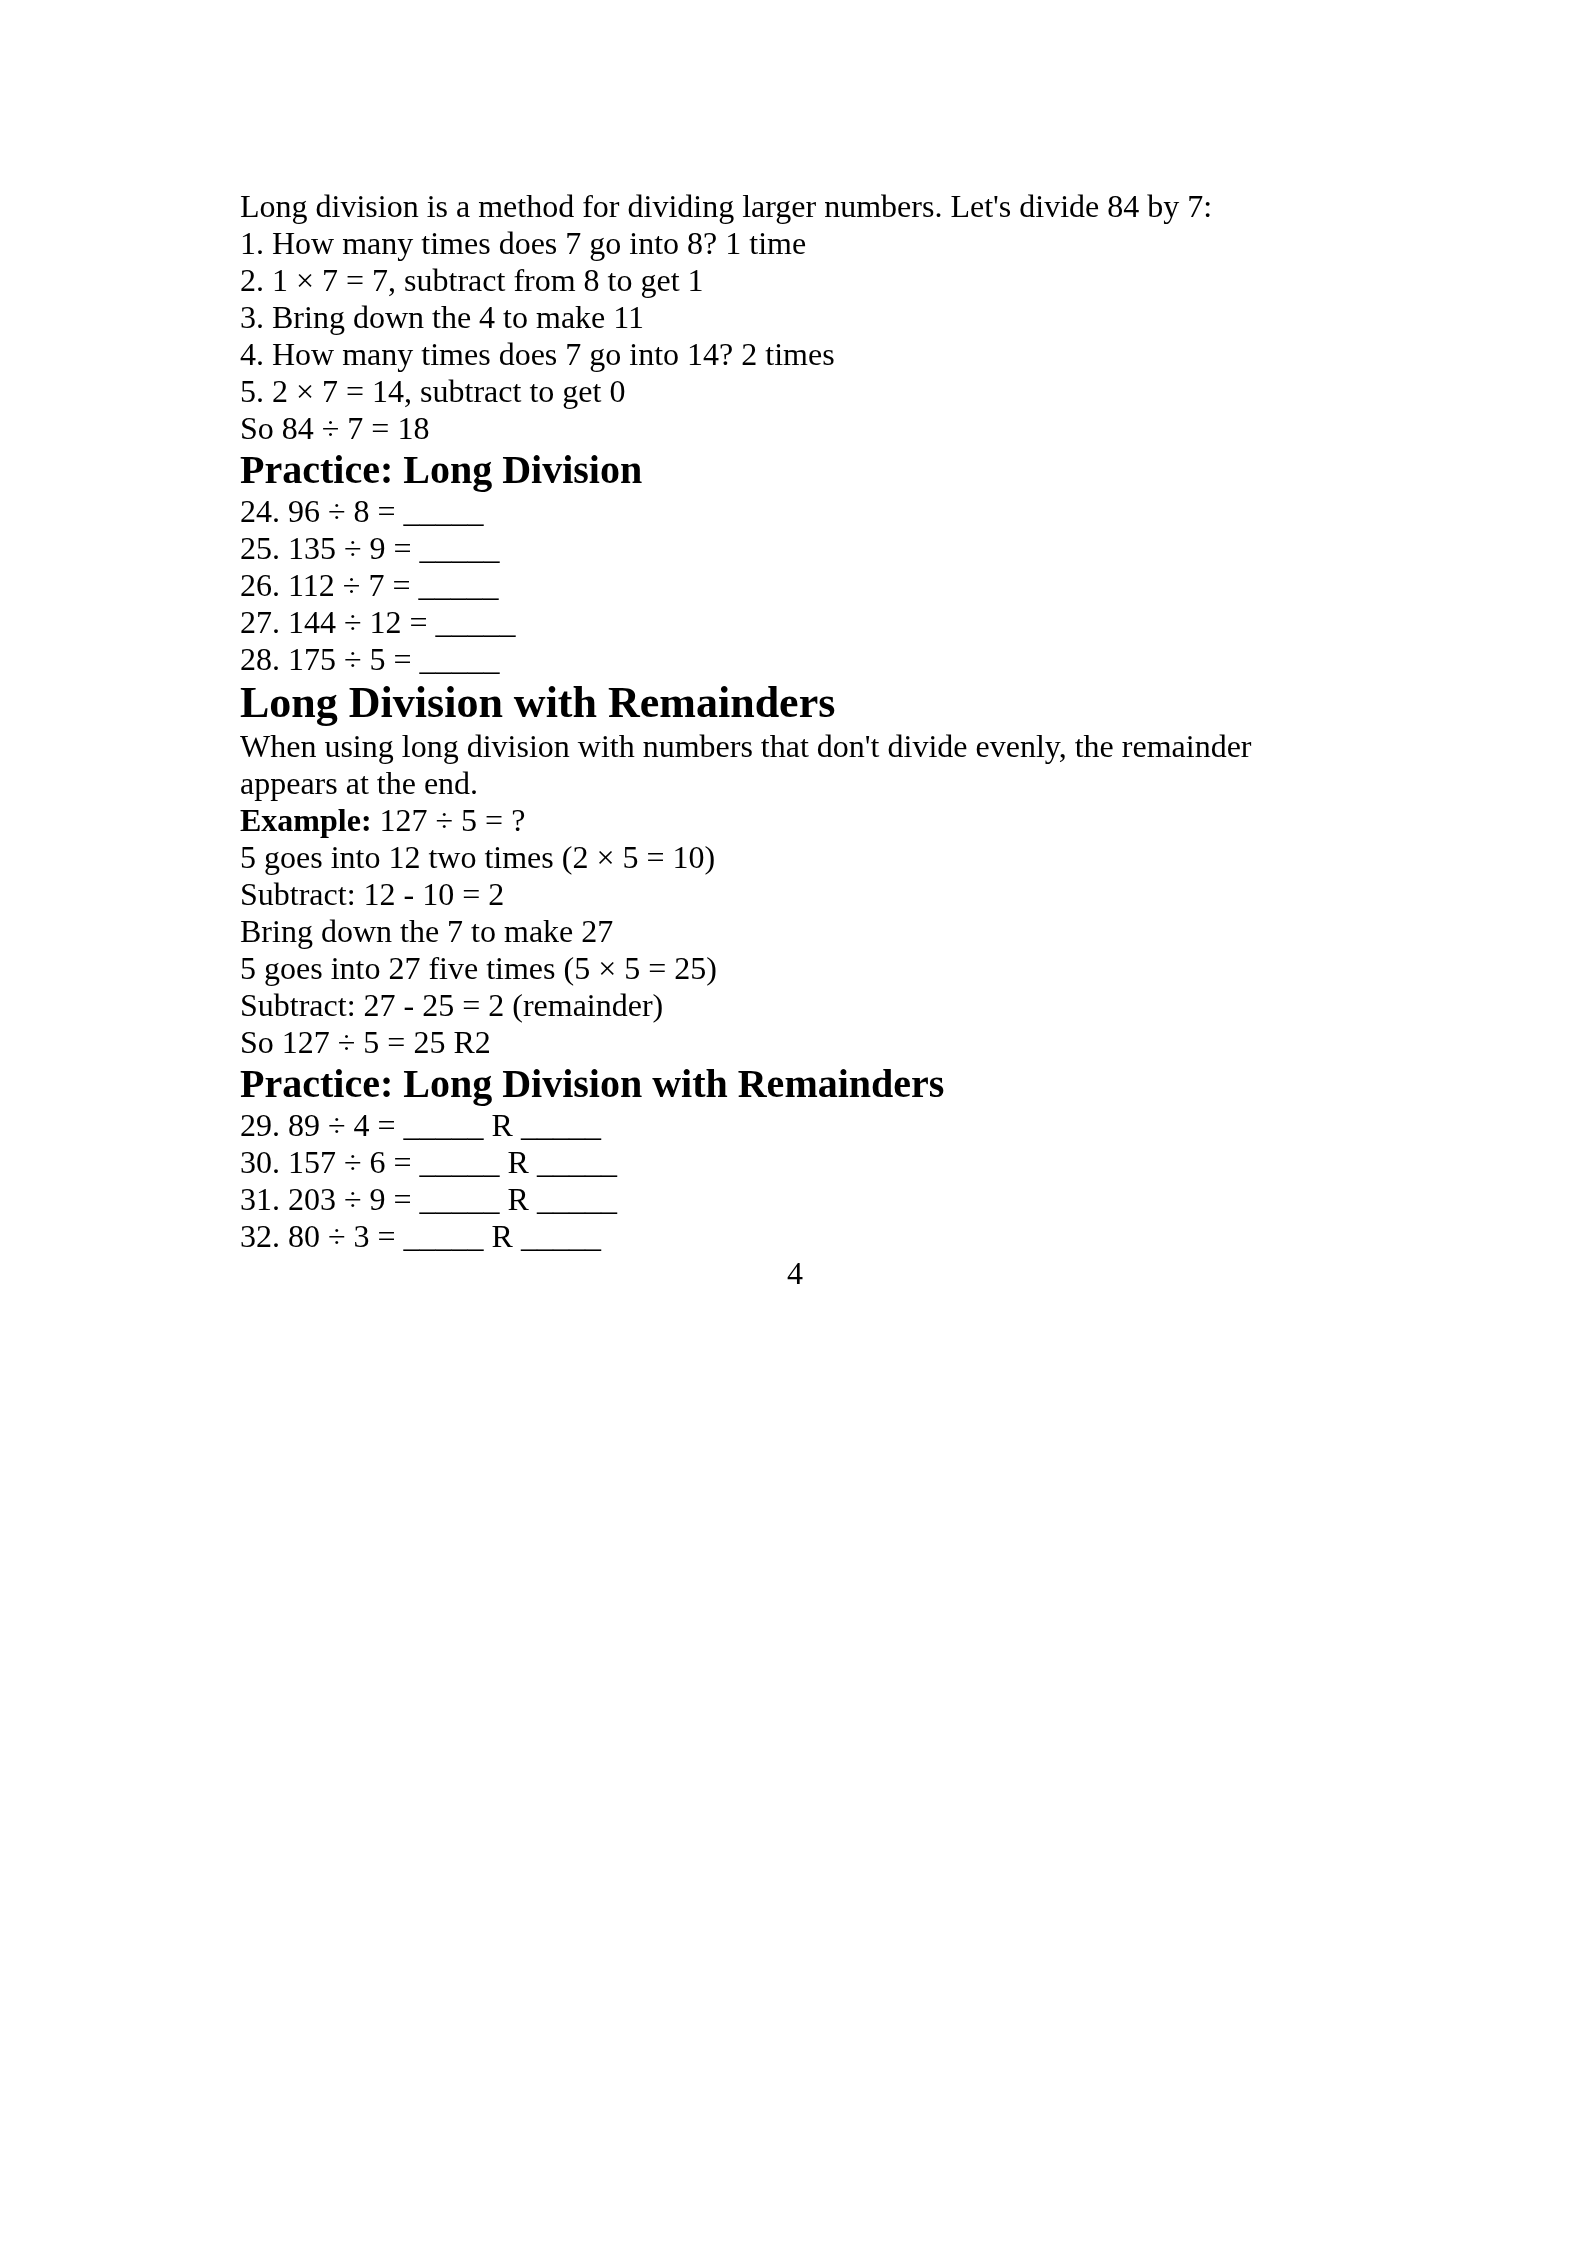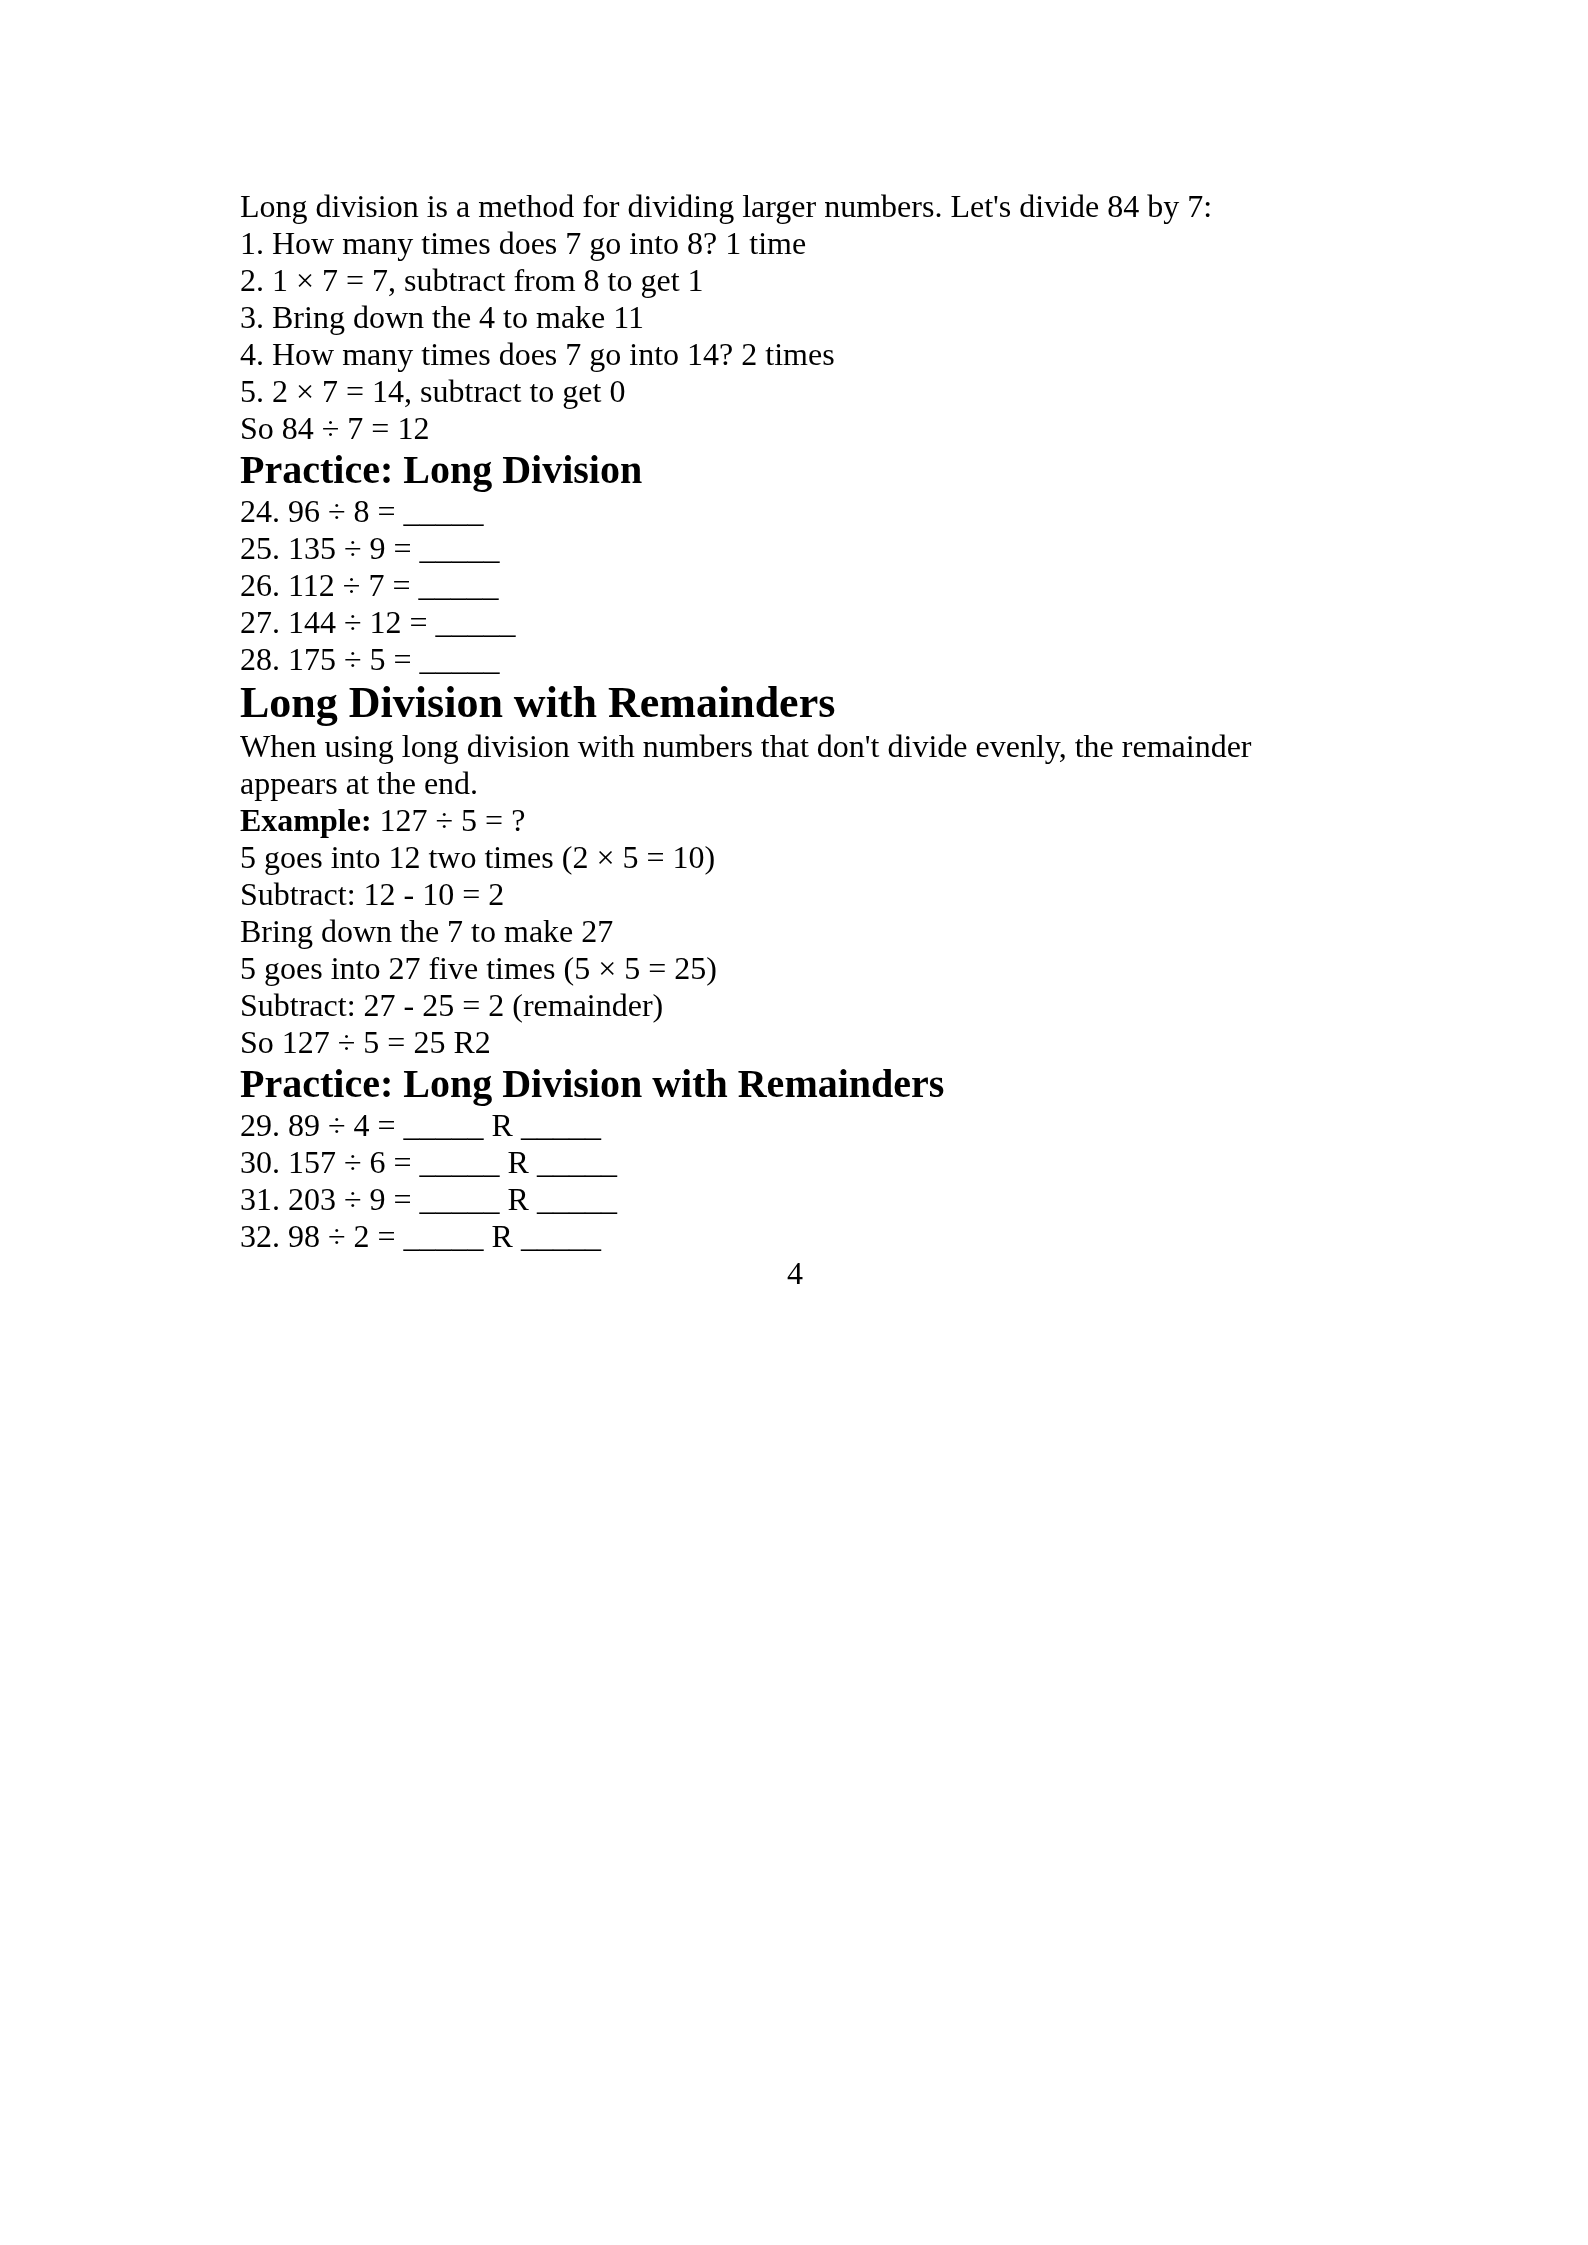--- a/index.html
+++ b/index.html
@@ -68,21 +68,21 @@
   <p class="intro-paragraph">Long division is a method for dividing larger numbers. Let's divide 84 by 7:</p>
 
   <div class="steps-list">
     <div class="step-line">1. How many times does 7 go into 8? 1 time</div>
     <div class="step-line">2. 1 × 7 = 7, subtract from 8 to get 1</div>
     <div class="step-line">3. Bring down the 4 to make 11</div>
     <div class="step-line">4. How many times does 7 go into 14? 2 times</div>
     <div class="step-line">5. 2 × 7 = 14, subtract to get 0</div>
   </div>
 
-  <p class="conclusion-1">So 84 ÷ 7 = 12</p>
+  <p class="conclusion-1">So 84 ÷ 7 = 18</p>
 
   <h3 class="heading-h3 h3-practice-1">Practice: Long Division</h3>
 
   <p class="problem p24">24. 96 ÷ 8 = _____</p>
   <p class="problem p25">25. 135 ÷ 9 = _____</p>
   <p class="problem p26">26. 112 ÷ 7 = _____</p>
   <p class="problem p27">27. 144 ÷ 12 = _____</p>
   <p class="problem p28">28. 175 ÷ 5 = _____</p>
 
   <h2 class="heading-h2 h2-remainders">Long Division with Remainders</h2>
@@ -99,17 +99,17 @@
     <div class="explanation-line">Subtract: 27 - 25 = 2 (remainder)</div>
   </div>
 
   <p class="conclusion-2">So 127 ÷ 5 = 25 R2</p>
 
   <h3 class="heading-h3 h3-practice-2">Practice: Long Division with Remainders</h3>
 
   <p class="problem p29">29. 89 ÷ 4 = _____ R _____</p>
   <p class="problem p30">30. 157 ÷ 6 = _____ R _____</p>
   <p class="problem p31">31. 203 ÷ 9 = _____ R _____</p>
-  <p class="problem p32">32. 98 ÷ 2 = _____ R _____</p>
+  <p class="problem p32">32. 80 ÷ 3 = _____ R _____</p>
 
   <div class="page-number">4</div>
 
 </div>
 
 </body></html>

